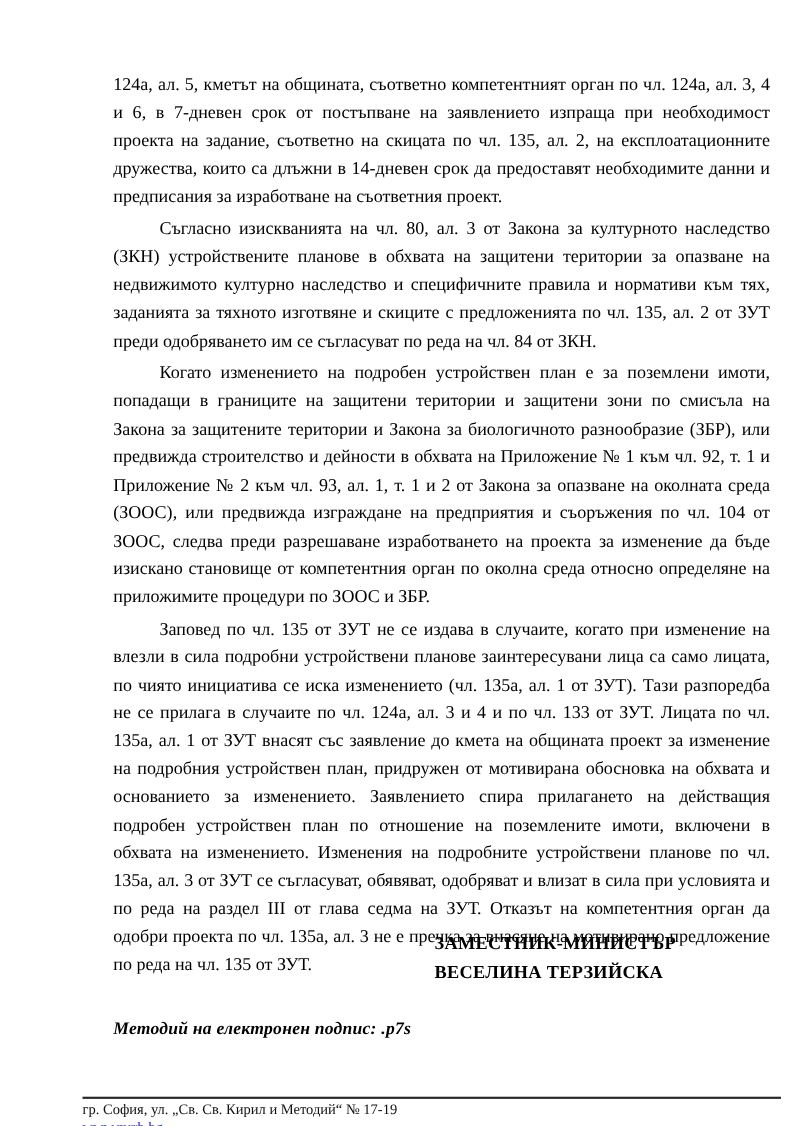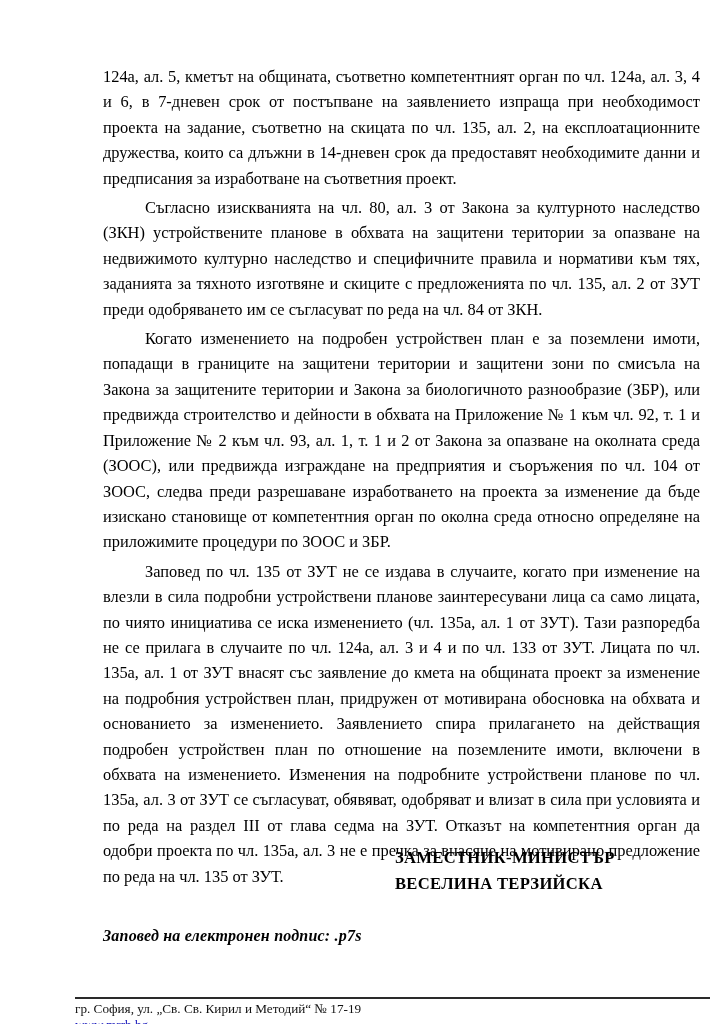--- a/index.html
+++ b/index.html
@@ -79,21 +79,21 @@
     <p class="indent">Съгласно изискванията на чл. 80, ал. 3 от Закона за културното наследство (ЗКН) устройствените планове в обхвата на защитени територии за опазване на недвижимото културно наследство и специфичните правила и нормативи към тях, заданията за тяхното изготвяне и скиците с предложенията по чл. 135, ал. 2 от ЗУТ преди одобряването им се съгласуват по реда на чл. 84 от ЗКН.</p>
     <p class="indent">Когато изменението на подробен устройствен план е за поземлени имоти, попадащи в границите на защитени територии и защитени зони по смисъла на Закона за защитените територии и Закона за биологичното разнообразие (ЗБР), или предвижда строителство и дейности в обхвата на Приложение № 1 към чл. 92, т. 1 и Приложение № 2 към чл. 93, ал. 1, т. 1 и 2 от Закона за опазване на околната среда (ЗООС), или предвижда изграждане на предприятия и съоръжения по чл. 104 от ЗООС, следва преди разрешаване изработването на проекта за изменение да бъде изискано становище от компетентния орган по околна среда относно определяне на приложимите процедури по ЗООС и ЗБР.</p>
     <p class="indent">Заповед по чл. 135 от ЗУТ не се издава в случаите, когато при изменение на влезли в сила подробни устройствени планове заинтересувани лица са само лицата, по чиято инициатива се иска изменението (чл. 135а, ал. 1 от ЗУТ). Тази разпоредба не се прилага в случаите по чл. 124а, ал. 3 и 4 и по чл. 133 от ЗУТ. Лицата по чл. 135а, ал. 1 от ЗУТ внасят със заявление до кмета на общината проект за изменение на подробния устройствен план, придружен от мотивирана обосновка на обхвата и основанието за изменението. Заявлението спира прилагането на действащия подробен устройствен план по отношение на поземлените имоти, включени в обхвата на изменението. Изменения на подробните устройствени планове по чл. 135а, ал. 3 от ЗУТ се съгласуват, обявяват, одобряват и влизат в сила при условията и по реда на раздел III от глава седма на ЗУТ. Отказът на компетентния орган да одобри проекта по чл. 135а, ал. 3 не е пречка за внасяне на мотивирано предложение по реда на чл. 135 от ЗУТ.</p>
   </div>
 
   <div class="signature-block">
     <div>ЗАМЕСТНИК-МИНИСТЪР</div>
     <div>ВЕСЕЛИНА ТЕРЗИЙСКА</div>
   </div>
 
-  <div class="sig-note">Заповед на електронен подпис: .p7s</div>
+  <div class="sig-note">Методий на електронен подпис: .p7s</div>
 
   <div class="footer">
     <div>гр. София, ул. „Св. Св. Кирил и Методий“ № 17-19</div>
     <div>
       <span class="site-link" style="color: rgb(35, 35, 191);">www.mrrb.bg</span>
     </div>
   </div>
 
 </div>
 

